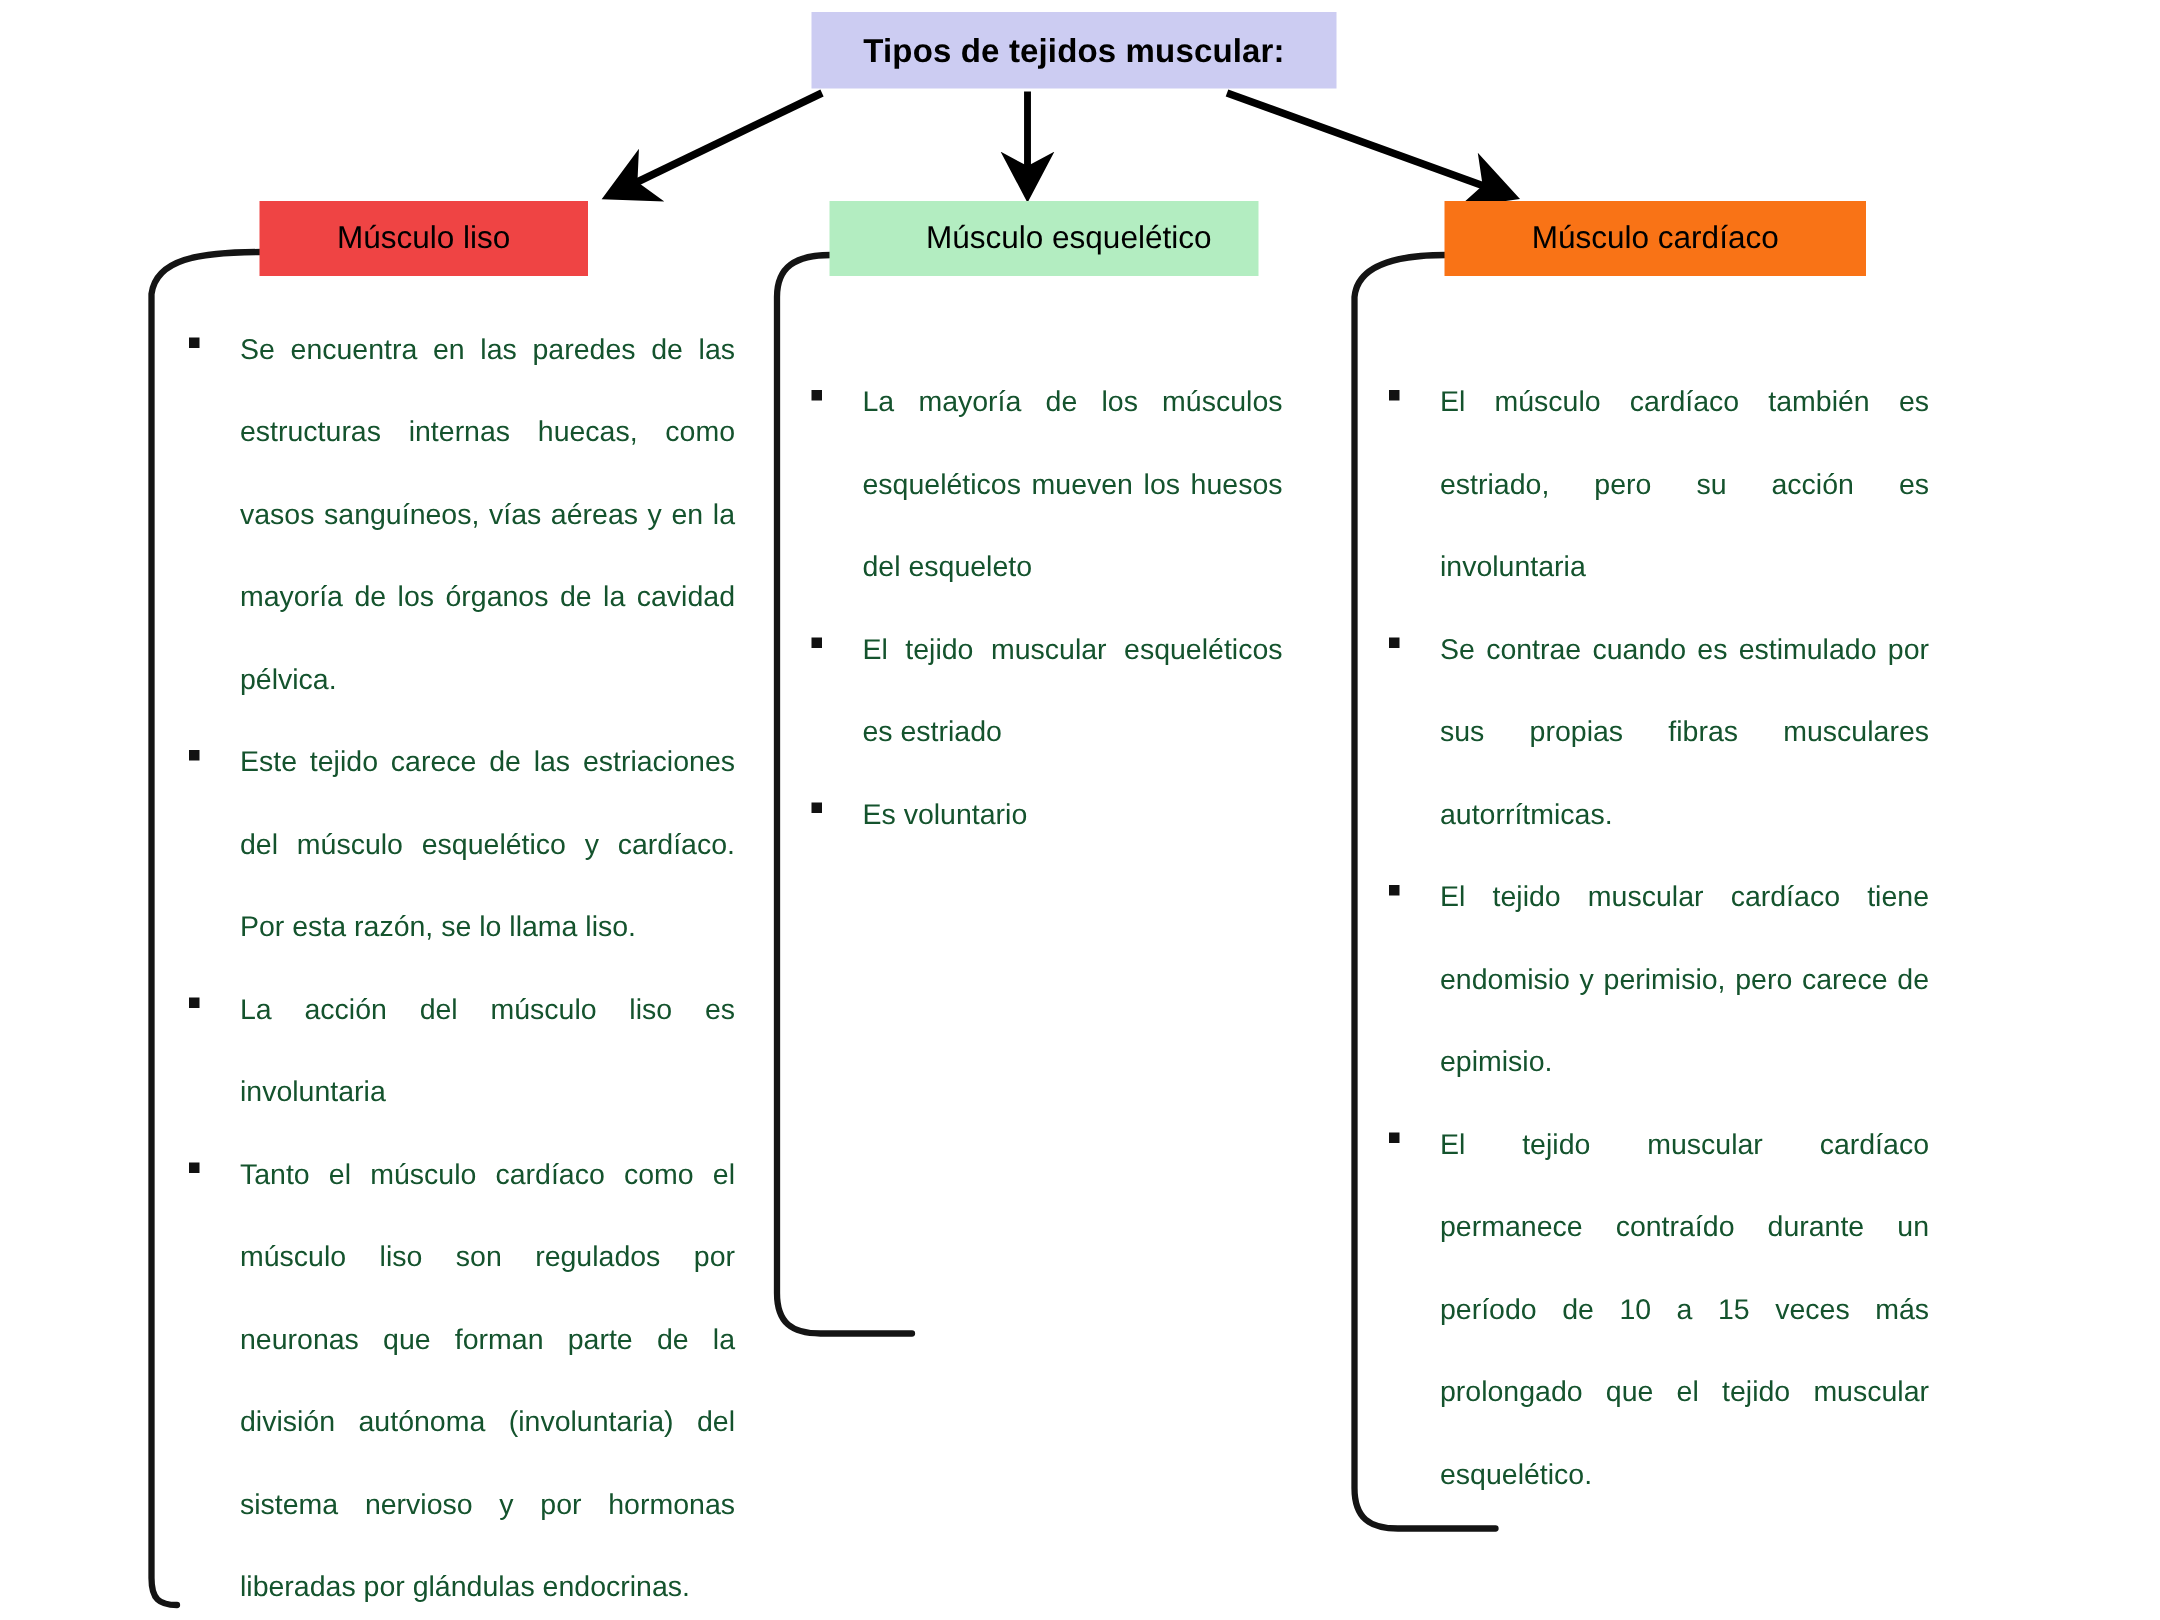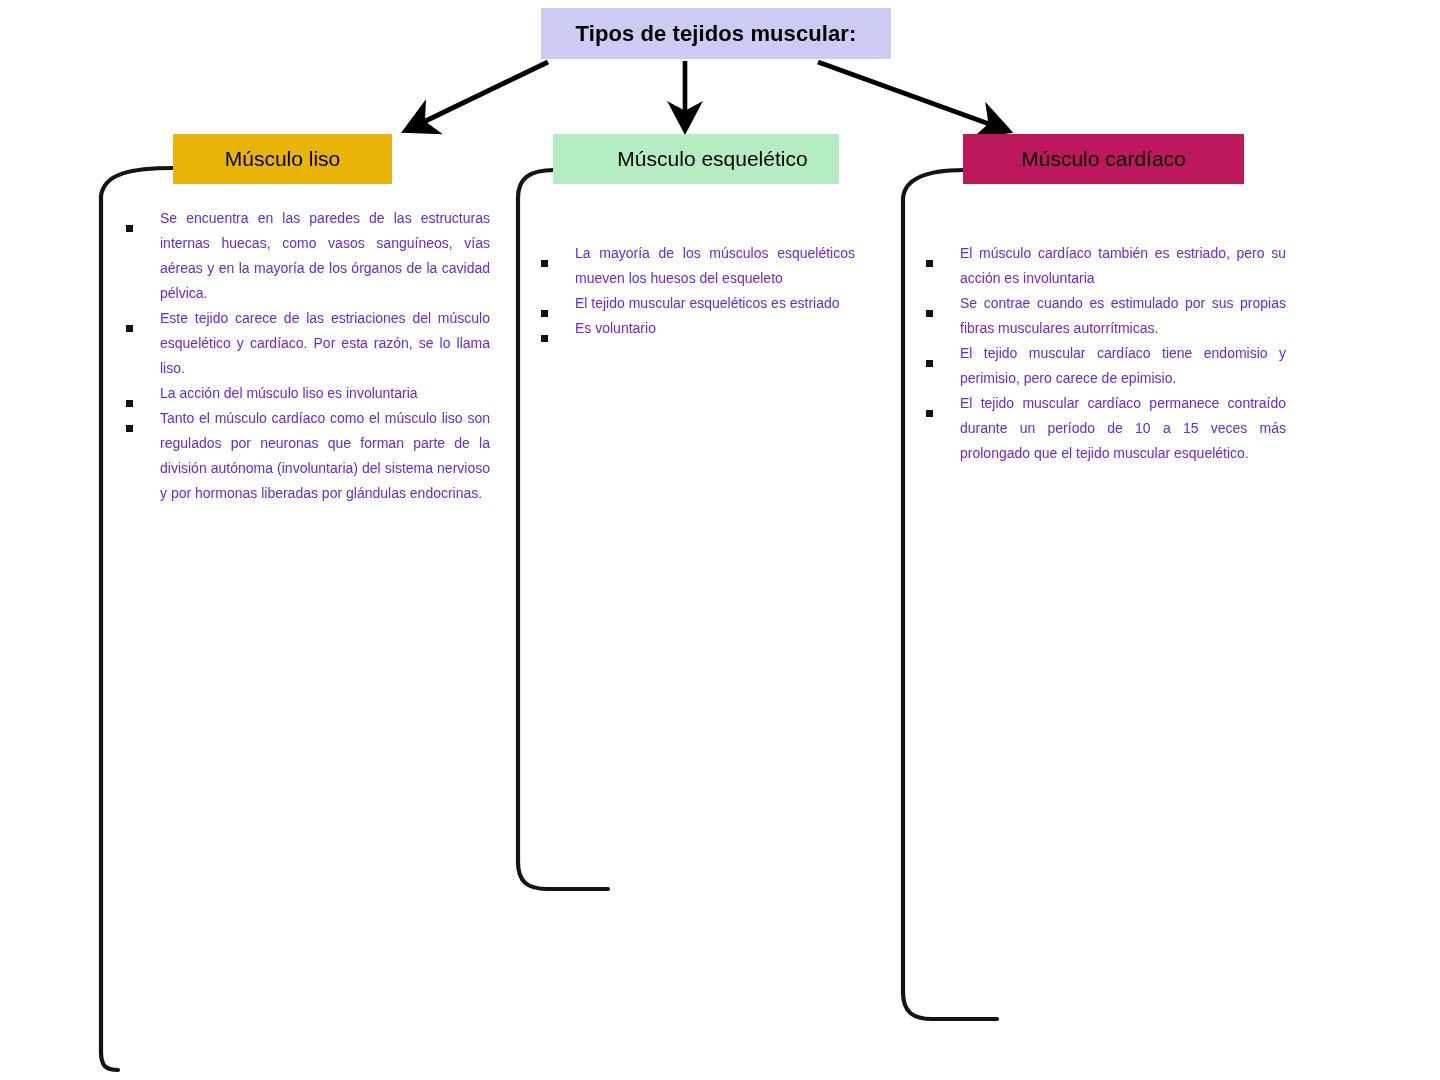--- a/index.html
+++ b/index.html
@@ -61,30 +61,30 @@
     justify-content: center;
     box-sizing: border-box;
   }
   .cat-box span {
     font-size: 21px;
     color: #000000;
     white-space: nowrap;
   }
   .cat-liso {
     left: 173px; top: 134px; width: 219px;
-    background: #eab308;
+    background: #ef4444;
   }
   .cat-esq {
     left: 553px; top: 134px; width: 286px;
     background: #b3edc1;
     padding-left: 33px;
   }
   .cat-card {
     left: 963px; top: 134px; width: 281px;
-    background: #be185d;
+    background: #f97316;
   }
 
   
   .col {
     position: absolute;
     box-sizing: border-box;
   }
   .col-1 { left: 118px; top: 206px;  width: 372px; }
   .col-2 { left: 533px; top: 241px;  width: 322px; }
   .col-3 { left: 918px; top: 241px;  width: 368px; }
@@ -92,23 +92,23 @@
   .col ul {
     list-style: none;
     margin: 0;
     padding: 0;
   }
   .col li {
     position: relative;
     padding-left: 42px;
     text-align: justify;
     text-justify: inter-word;
-    font-size: 14px;
-    line-height: 25px;
-    color: #6d28d9;
+    font-size: 19px;
+    line-height: 55px;
+    color: #14532d;
     margin: 0;
   }
   .col li::before {
     content: "";
     position: absolute;
     left: 8px;
     top: 19px;
     width: 7px;
     height: 7px;
     background: #111111;

